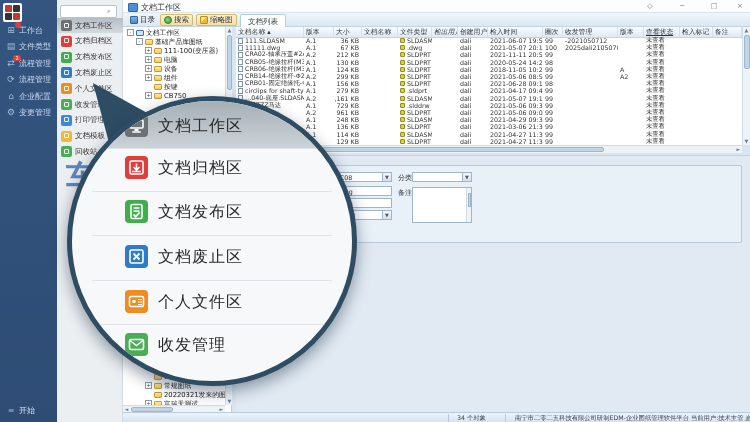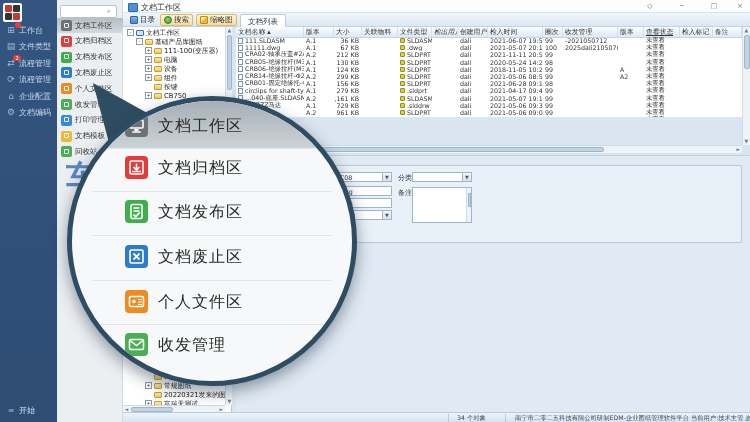--- a/index.html
+++ b/index.html
@@ -44,21 +44,21 @@
   .exp{width:5px;height:5px;border:1px solid #8a9aa8;background:#fff;font-size:5px;line-height:4px;text-align:center;color:#444;margin-right:2px;box-sizing:content-box;flex:0 0 5px;}
   .exp.none{visibility:hidden;}
   .tree-fold{width:8px;height:6px;background:linear-gradient(180deg,#ffe9a0,#f4c95c);border:1px solid #c79a3a;border-radius:1px;margin-right:2px;box-sizing:border-box;flex:0 0 8px;}
   .tree-screen{width:8px;height:6px;background:#cfe4f7;border:1px solid #3a72ad;border-radius:1px;margin-right:2px;box-sizing:border-box;flex:0 0 8px;}
   .vscroll{background:#eef3f8;border-left:1px solid #cfdce8;box-sizing:border-box;}
   .vscroll .thumb{position:absolute;left:1px;width:5px;background:#c2d3e4;border:1px solid #9fb6cc;border-radius:2px;box-sizing:border-box;}
   .hscroll{background:#eef3f8;border-top:1px solid #cfdce8;box-sizing:border-box;}
   .hscroll .thumb{position:absolute;top:1px;height:5px;background:#c2d3e4;border:1px solid #9fb6cc;border-radius:2px;box-sizing:border-box;}
   .sarrow{position:absolute;font-size:5px;color:#6b7f92;line-height:7px;text-align:center;width:7px;height:7px;}
   
-  #tablewrap{left:236px;top:27px;width:506px;height:90px;background:#fff;overflow:hidden;}
+  #tablewrap{left:236px;top:27px;width:506px;height:118px;background:#fff;overflow:hidden;}
   #thead{position:absolute;left:0;top:0;height:10px;display:flex;background:linear-gradient(180deg,#fafcfe,#ddeaf5);border-bottom:1px solid #c4d4e2;}
   .th{font-size:6.8px;color:#333;line-height:10px;padding-left:2px;border-right:1px solid #d4e0ea;box-sizing:border-box;white-space:nowrap;overflow:hidden;flex:0 0 auto;cursor:pointer;}
   .trow{position:absolute;display:flex;height:7.2px;align-items:center;cursor:pointer;}
   .td{font-size:6.3px;color:#333;white-space:nowrap;overflow:hidden;box-sizing:border-box;padding-left:2px;flex:0 0 auto;display:flex;align-items:center;}
   .td.num{justify-content:flex-end;padding-right:3px;}
   .doc-ico{width:5px;height:6px;background:#fff;border:1px solid #7e95ab;margin-right:2px;flex:0 0 5px;box-sizing:border-box;}
   .type-ico{width:5px;height:5px;background:#d9d23f;border:1px solid #938d1c;border-radius:1px;margin-right:2px;flex:0 0 5px;box-sizing:border-box;}
   
   #detail{left:236px;top:155px;width:514px;height:257px;background:#e1eaf3;border-top:1px solid #c2d2e0;box-sizing:border-box;}
   #groupbox{left:244px;top:165px;width:498px;height:78px;background:#e9f1f8;border:1px solid #b9c9d9;border-radius:2px;box-sizing:border-box;}
@@ -107,21 +107,21 @@
     <div class="abs rail-item" style="top:71px">
       <span class="rico"><span>⟳</span></span>
       <span>流程管理</span>
     </div>
     <div class="abs rail-item" style="top:88px">
       <span class="rico"><span>⌂</span></span>
       <span>企业配置</span>
     </div>
     <div class="abs rail-item" style="top:104px">
       <span class="rico"><span>⚙</span></span>
-      <span>文档编码</span>
+      <span>变更管理</span>
     </div>
     <div class="abs" id="rail-footer">
       <span class="rico">≡</span>
       <span>开始</span>
     </div>
   </div>
 
   <div class="abs" id="sidebar"></div>
   <div class="abs" id="searchbox">
     <span class="mag">⌕</span>
@@ -272,21 +272,21 @@
     <span class="sarrow" style="left:0;top:0;">◄</span>
     <span class="sarrow" style="right:0;top:0;">►</span>
     <span class="thumb" style="left:8px;width:42px;"></span>
   </div>
 
   <div class="abs" id="tablewrap">
     <div id="thead">
         <div class="th" style="width: 68px;">文档名称 ▴</div>
         <div class="th" style="width: 30px;">版本</div>
         <div class="th" style="width: 28px;">大小</div>
-        <div class="th" style="width: 36px;">关联物料</div>
+        <div class="th" style="width: 36px;">文档名称</div>
         <div class="th" style="width: 34px;">文件类型</div>
         <div class="th" style="width: 26px; font-style: italic;">检出用户</div>
         <div class="th" style="width: 30px;">创建用户</div>
         <div class="th" style="width: 55px;">检入时间</div>
         <div class="th" style="width: 20px; font-family: Liberation Mono, monospace;">圈次</div>
         <div class="th" style="width: 55px;">收发管理</div>
         <div class="th" style="width: 26px;">版本</div>
         <div class="th" style="width: 36px; text-decoration: underline;">查看状态</div>
         <div class="th" style="width: 33px;">检入标记</div>
         <div class="th" style="width: 29px;">备注</div>

